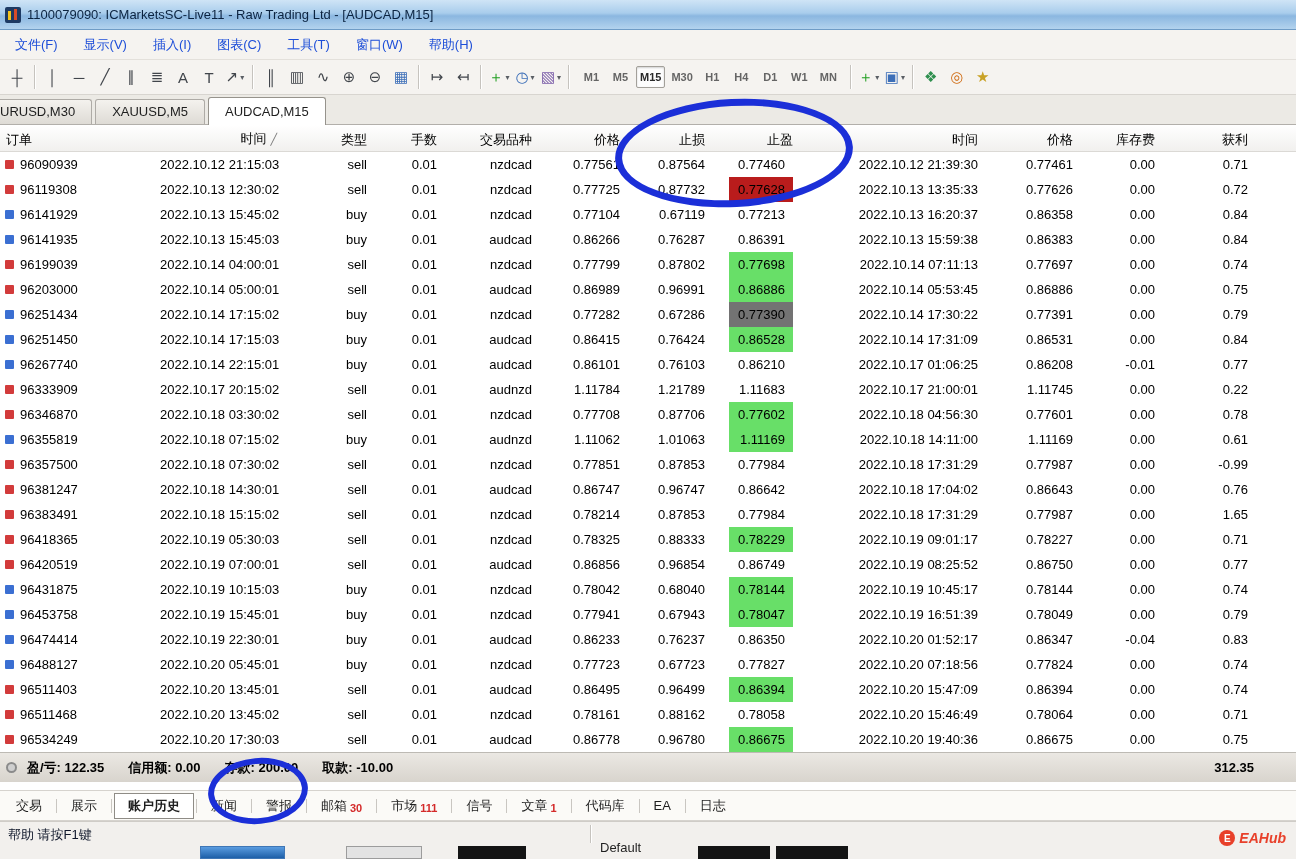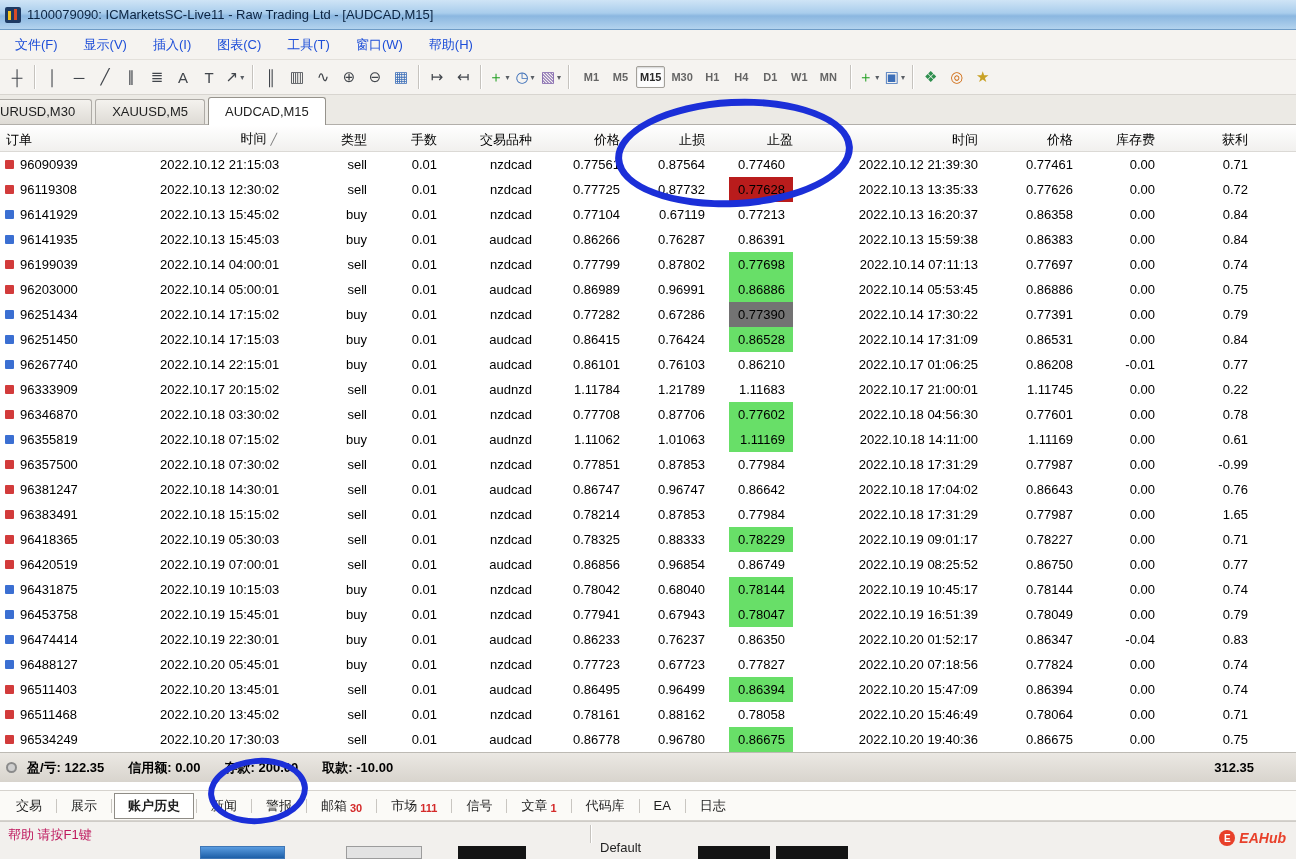--- a/index.html
+++ b/index.html
@@ -61,21 +61,21 @@
 
   
   .bottomtabs { height:31px; display:flex; align-items:center; background:#fbfaf7; border-top:1px solid #d6d3ce; border-bottom:1px solid #d6d3ce; padding-left:4px; color:#1e1e1e; }
   .btab { padding:4px 12px; white-space:nowrap; }
   .btab.active { border:1px solid #8f8c86; background:#fff; font-weight:bold; padding:3px 13px; }
   .btsep { width:1px; height:14px; background:#c9c6c1; margin:0 2px; flex:none; }
   .badge { font-size:11px; font-weight:bold; margin-left:3px; position:relative; top:2px; }
 
   
   .statusbar { position:relative; height:38px; background:#f2f0ed; border-top:1px solid #cfccc7; }
-  .help { position:absolute; left:8px; top:4px; color:#be185d; }
+  .help { position:absolute; left:8px; top:4px; color:#0f172a; }
   .statsep { position:absolute; left:590px; top:3px; height:18px; width:1px; background:#c6c3be; box-shadow:1px 0 0 #fff; }
   .profile { position:absolute; left:600px; top:18px; color:#1f1f1f; }
   .brand { position:absolute; right:10px; top:8px; display:flex; align-items:center; gap:4px; font-weight:bold; font-size:14px; font-style:italic; }
   .brandicon { width:16px; height:16px; border-radius:50%; color:#fff; font-size:10px; font-weight:bold; font-style:normal; display:flex; align-items:center; justify-content:center; }
   .tbox { position:absolute; bottom:0; height:13px; }
   .tbox.b1 { left:200px; width:85px; background:linear-gradient(#5a9ce0,#1d5fa8); border:1px solid #3f76b5; }
   .tbox.b2 { left:346px; width:76px; background:#e3e3e3; border:1px solid #9c9c9c; }
   .tbox.b3 { left:458px; width:68px; background:#141414; }
   .tbox.b4 { left:698px; width:72px; background:#141414; }
   .tbox.b5 { left:776px; width:72px; background:#141414; }

